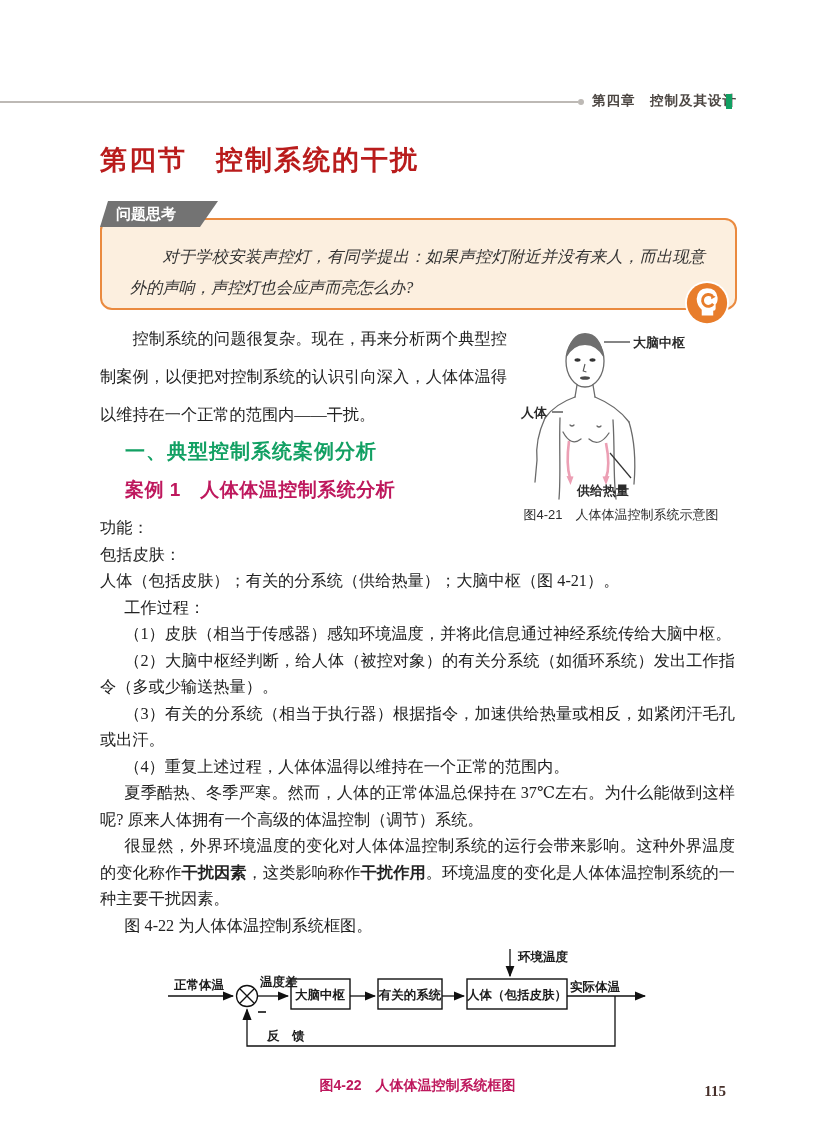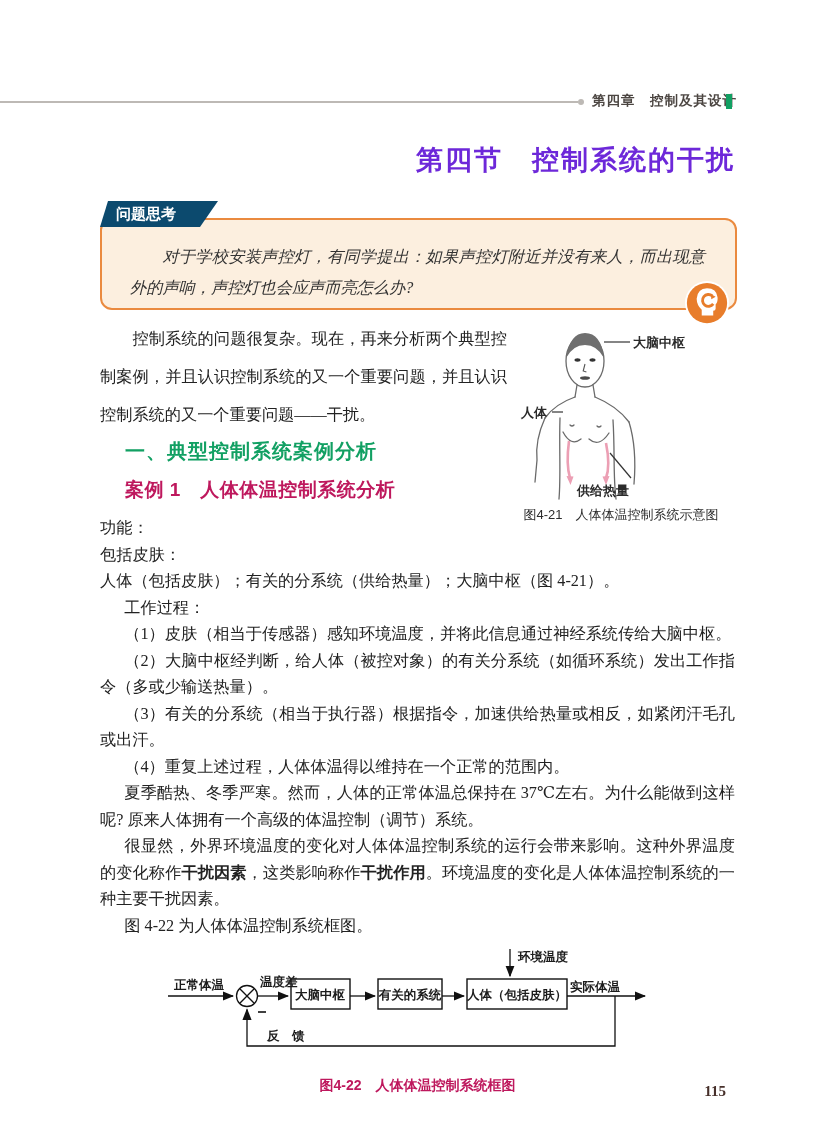--- a/index.html
+++ b/index.html
@@ -12,32 +12,32 @@
   .runhead { position:absolute; top:92px; left:0; width:816px; height:22px; }
   .runhead .rule { position:absolute; top:9px; left:0; width:578px; height:2px; background:#bdb9b5; }
   .runhead .rule::after { content:""; position:absolute; right:-6px; top:-2px; width:6px; height:6px; border-radius:50%; background:#bdb9b5; }
   .runhead .chapter {
     position:absolute; left:592px; top:0; font-family:"Liberation Sans","DejaVu Sans",sans-serif;
     font-weight:bold; font-size:13.5px; color:#4c4642; letter-spacing:1px;
   }
   .runhead .greenbar { position:absolute; left:726px; top:2px; width:6px; height:15px; background:#12a063; }
   
   .sec-title {
-    position:absolute; top:142px; left:100px; width:635px; text-align:right;
+    position:absolute; top:142px; left:100px; width:635px; text-align:left;
     font-family:"Liberation Sans","DejaVu Sans",sans-serif; font-weight:bold;
-    font-size:27px; color:#6d28d9; letter-spacing:2px;
+    font-size:27px; color:#b91c1c; letter-spacing:2px;
   }
   
   .pbox {
     position:absolute; top:218px; left:100px; width:637px; height:92px;
     background:#fcefdf; border:2px solid #ea8a3f; border-radius:12px;
   }
   .ptab {
     position:absolute; top:-19px; left:-2px; width:118px; height:26px;
-    background:#0c4a6e; color:#fff; font-family:"Liberation Sans","DejaVu Sans",sans-serif;
+    background:#737373; color:#fff; font-family:"Liberation Sans","DejaVu Sans",sans-serif;
     font-weight:bold; font-size:15px; line-height:26px; padding-left:16px;
     clip-path:polygon(8px 0, 100% 0, calc(100% - 18px) 100%, 0 100%);
   }
   .ptext {
     padding:22px 30px 0 28px; font-size:16.2px; line-height:31px; color:#333;
     text-indent:2em; text-align:justify; font-style:italic;
   }
   .picon { position:absolute; right:5px; bottom:-18px; width:46px; height:46px; }
   
   .content { position:absolute; top:320px; left:100px; width:635px; }
@@ -142,21 +142,21 @@
         <path d="M45 92 L56 92" stroke="#333" stroke-width="1.2"></path>
         <path d="M124 158 L103 133" stroke="#333" stroke-width="1.2"></path>
 
         <text class="fig21-label" x="126" y="27">大脑中枢</text>
         <text class="fig21-label" x="14" y="97">人体</text>
         <text class="fig21-label" x="70" y="175">供给热量</text>
       </svg>
       <figcaption>图4-21　人体体温控制系统示意图</figcaption>
     </figure>
 
-    <p class="intro">控制系统的问题很复杂。现在，再来分析两个典型控制案例，并且认识控制系统的又一个重要问题，并且认识控制系统的又一个重要问题——干扰。</p>
+    <p class="intro">控制系统的问题很复杂。现在，再来分析两个典型控制案例，以便把对控制系统的认识引向深入，人体体温得以维持在一个正常的范围内——干扰。</p>
 
     <h2 class="green">一、典型控制系统案例分析</h2>
     <h3 class="purple">案例 1　人体体温控制系统分析</h3>
 
     <p class="line">功能：</p>
     <p class="line">包括皮肤：</p>
     <p class="line">人体（包括皮肤）；有关的分系统（供给热量）；大脑中枢（图 4-21）。</p>
     <p class="line ind">工作过程：</p>
     <p class="line ind">（1）皮肤（相当于传感器）感知环境温度，并将此信息通过神经系统传给大脑中枢。</p>
     <p class="line ind">（2）大脑中枢经判断，给人体（被控对象）的有关分系统（如循环系统）发出工作指令（多或少输送热量）。</p>

